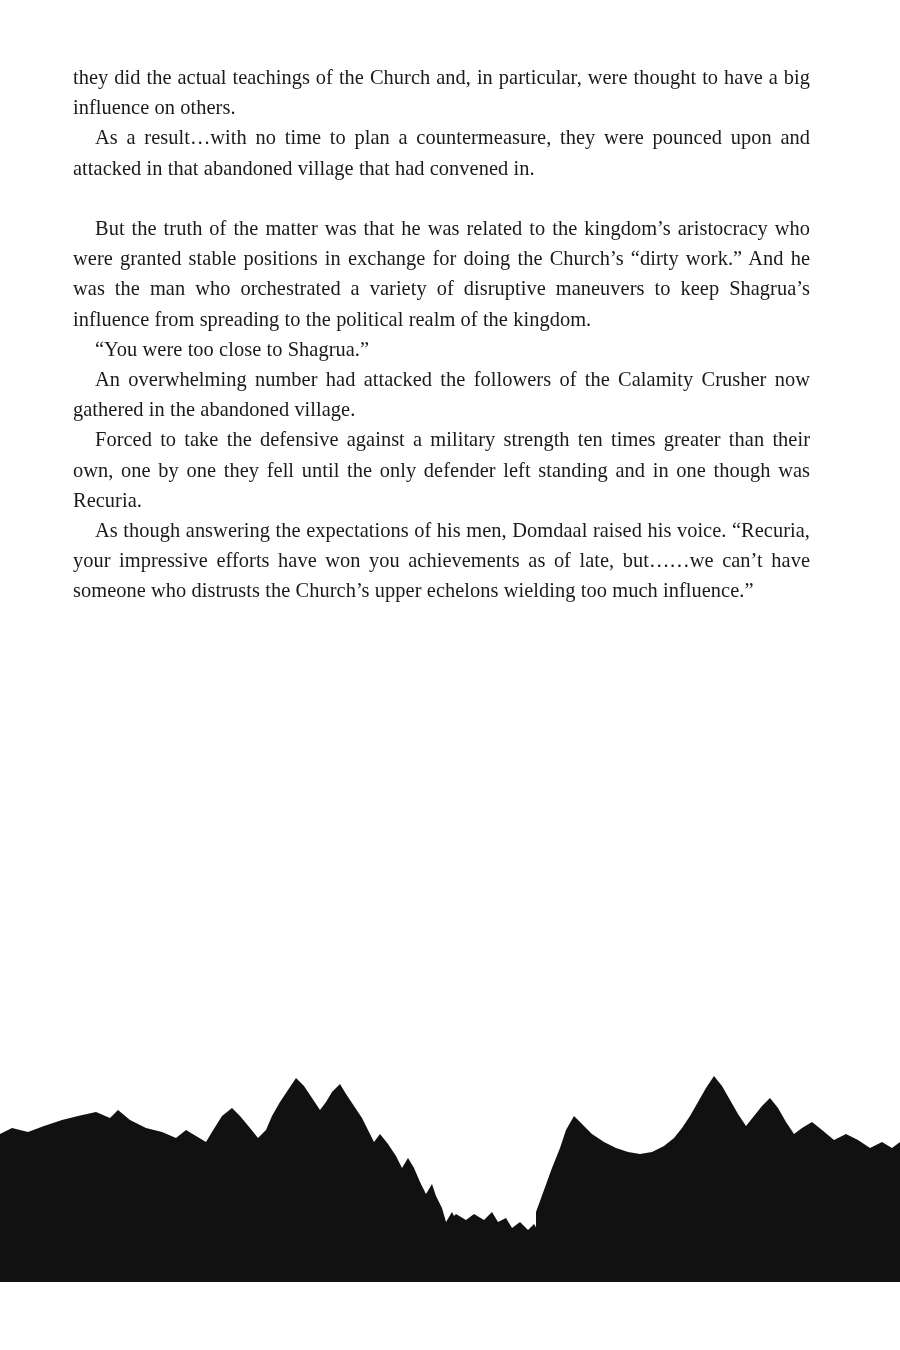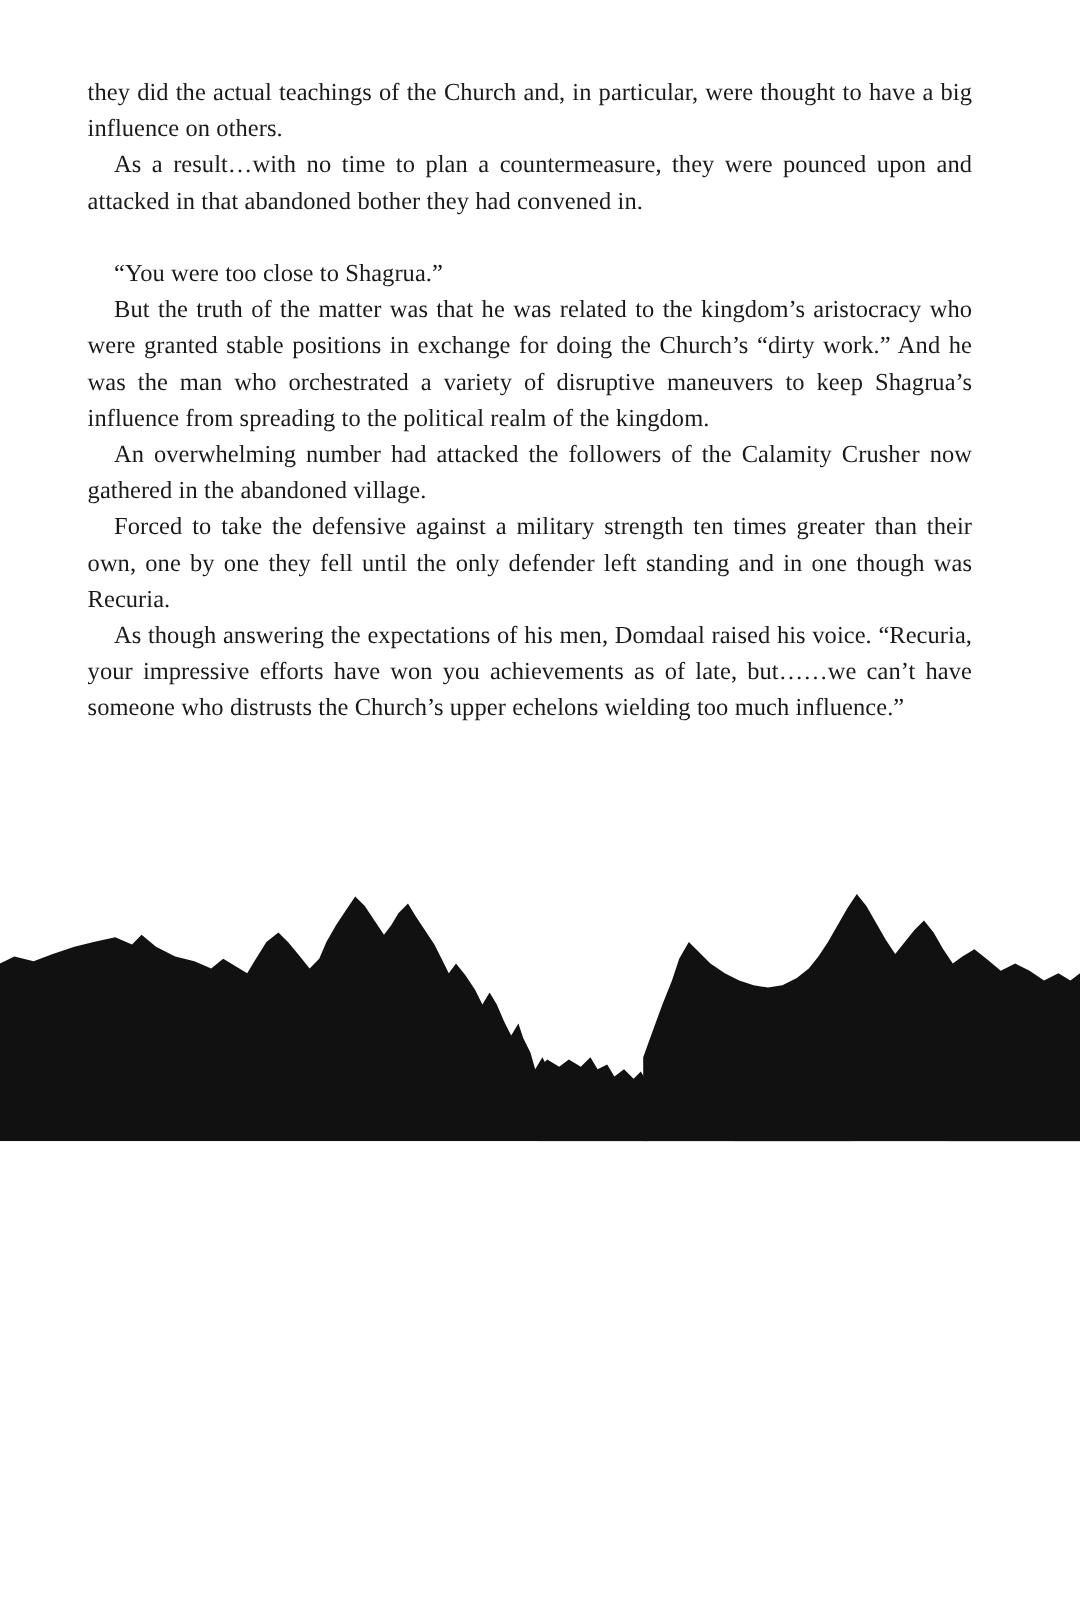--- a/index.html
+++ b/index.html
@@ -12,21 +12,21 @@
     background: #ffffff;
     font-family: "Liberation Serif", "DejaVu Serif", serif;
     color: #1a1a1a;
     overflow: hidden;
     position: relative;
   }
 
   .page {
     position: relative;
     width: 900px;
-    height: 951px;
+    height: 1282px;
     background: #ffffff;
   }
 
   .text-block {
     position: absolute;
     left: 73px;
     top: 62px;
     width: 737px;
   }
 
@@ -67,26 +67,26 @@
   }
 </style>
 </head>
 <body>
 
 <div class="page">
 
   <div class="text-block">
 
     <p class="para no-indent">they did the actual teachings of the Church and, in particular, were thought to have a big influence on others.</p>
-    <p class="para">As a result…with no time to plan a countermeasure, they were pounced upon and attacked in that abandoned bother they had convened in.</p>
+    <p class="para">As a result…with no time to plan a countermeasure, they were pounced upon and attacked in that abandoned village that had convened in.</p>
 
     <div class="section-gap"></div>
 
+    <p class="para">But the truth of the matter was that he was related to the kingdom’s aristocracy who were granted stable positions in exchange for doing the Church’s “dirty work.” And he was the man who orchestrated a variety of disruptive maneuvers to keep Shagrua’s influence from spreading to the political realm of the kingdom.</p>
     <p class="para">“You were too close to Shagrua.”</p>
-    <p class="para">But the truth of the matter was that he was related to the kingdom’s aristocracy who were granted stable positions in exchange for doing the Church’s “dirty work.” And he was the man who orchestrated a variety of disruptive maneuvers to keep Shagrua’s influence from spreading to the political realm of the kingdom.</p>
     <p class="para">An overwhelming number had attacked the followers of the Calamity Crusher now gathered in the abandoned village.</p>
     <p class="para">Forced to take the defensive against a military strength ten times greater than their own, one by one they fell until the only defender left standing and in one though was Recuria.</p>
     <p class="para">As though answering the expectations of his men, Domdaal raised his voice. “Recuria, your impressive efforts have won you achievements as of late, but……we can’t have someone who distrusts the Church’s upper echelons wielding too much influence.”</p>
 
   </div>
 
   <div class="illustration">
     <svg viewBox="0 0 900 210" preserveAspectRatio="none" xmlns="http://www.w3.org/2000/svg" aria-hidden="true">
 
       <path fill="#111111" d="

